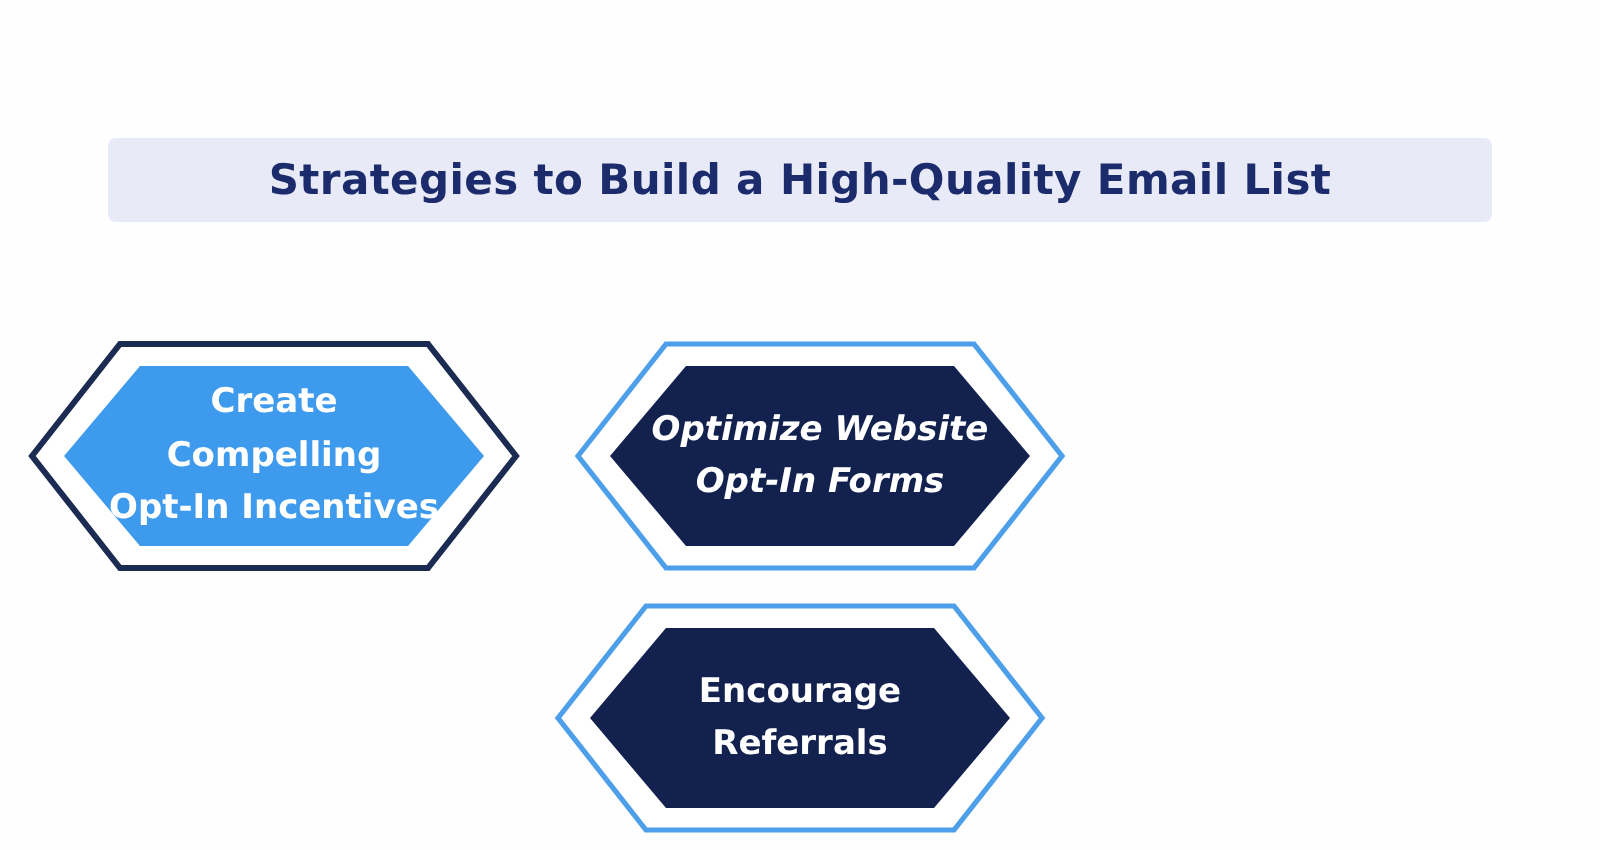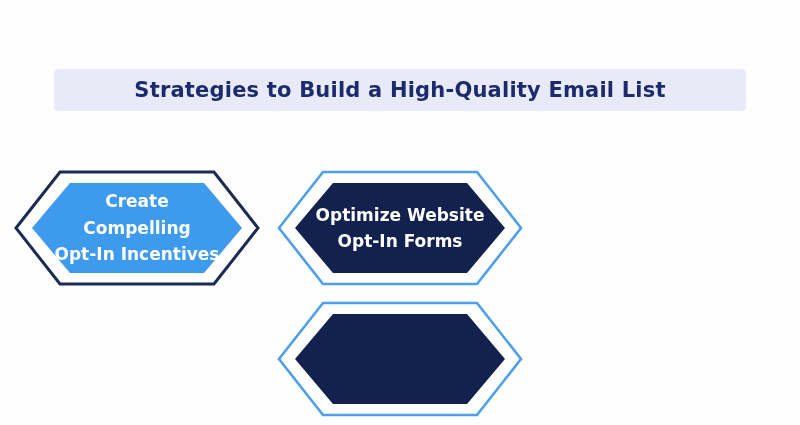--- a/index.html
+++ b/index.html
@@ -43,21 +43,21 @@
     color: var(--title-text);
     letter-spacing: 0.2px;
     white-space: nowrap;
   }
   .hex-item {
     position: absolute;
     width: 246px;
     height: 118px;
   }
   .hex-item.pos-left   { left: 14px;  top: 140px; }
-  .hex-item.pos-mid    { left: 277px; top: 140px; }
+  .hex-item.pos-mid    { left: 287px; top: 140px; font-style: italic; }
   .hex-item.pos-right  { left: 540px; top: 140px; }
   .hex-item.pos-bottom { left: 277px; top: 271px; }
   .hex-svg {
     position: absolute;
     inset: 0;
     width: 100%;
     height: 100%;
     display: block;
   }
   .hex-svg .outer { fill: #ffffff; }
@@ -107,15 +107,17 @@
     <div class="hex-label">Optimize Website
 Opt-In Forms</div>
   </div>
 
 
   <div class="hex-item pos-bottom v-navy">
     <svg class="hex-svg" viewBox="0 0 246 118" aria-hidden="true">
       <polygon class="outer" points="2,59 46,3 200,3 244,59 200,115 46,115"></polygon>
       <polygon class="inner" points="18,59 56,14 190,14 228,59 190,104 56,104"></polygon>
     </svg>
+    <div class="hex-label">Encourage
+Referrals</div>
   </div>
 
 </div>
 
 </body></html>

